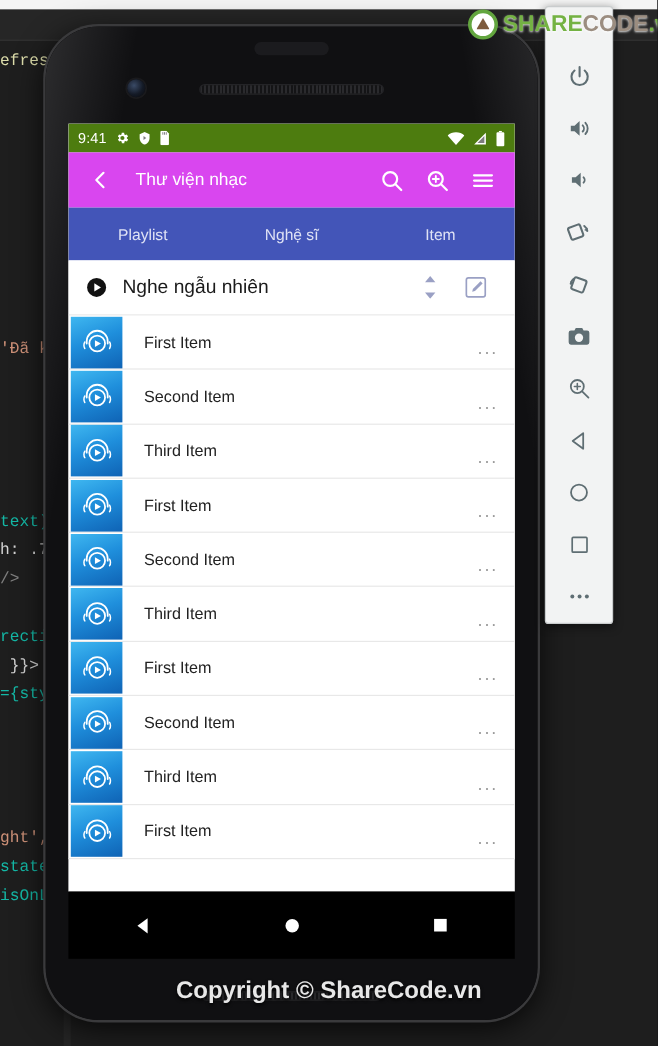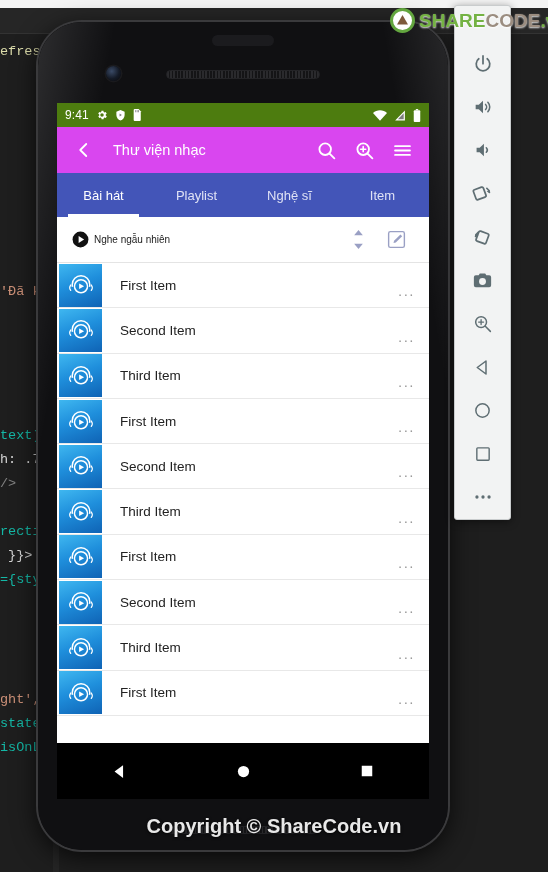--- a/index.html
+++ b/index.html
@@ -131,21 +131,21 @@
   .tab.active::after {
     content:''; position:absolute; left: 12%; right: 12%; bottom: 0;
     height: 3px; background: #ffffff;
   }
 
   
   .shuffle-row {
     height: 46px; background: #fff; display:flex; align-items:center;
     padding: 0 14px; border-bottom: 1px solid #e4e4e4;
   }
-  .shuffle-label { font-size: 10px; color: #1b1b1b; margin-left: 4px; flex: 1; }
+  .shuffle-label { font-size: 16px; color: #1b1b1b; margin-left: 12px; flex: 1; }
   .shuffle-act { width: 38px; height: 38px; display:flex; align-items:center; justify-content:center; }
 
   
   .songlist { background:#fff; }
   .song-row {
     height: 45.3px; display:flex; align-items:center;
     border-bottom: 1px solid #e8e8e8; position: relative;
   }
   .song-thumb {
     width: 43px; height: 43px; flex: 0 0 43px; margin-left: 2px;
@@ -308,23 +308,20 @@
             </svg>
         </div>
         <div class="appbar-act">
           <svg width="21" height="21" viewBox="0 0 24 24" stroke="#fff" stroke-width="2.1" stroke-linecap="round">
               <path d="M3.5 7h17M3.5 12h17M3.5 17h17"></path>
             </svg>
         </div>
       </div>
 
       <div class="tabs" id="tabs">
-          <div class="tab active">
-            <span>Bài hát</span>
-          </div>
           <div class="tab">
             <span>Playlist</span>
           </div>
           <div class="tab">
             <span>Nghệ sĩ</span>
           </div>
           <div class="tab">
             <span>Item</span>
           </div>
         </div>

